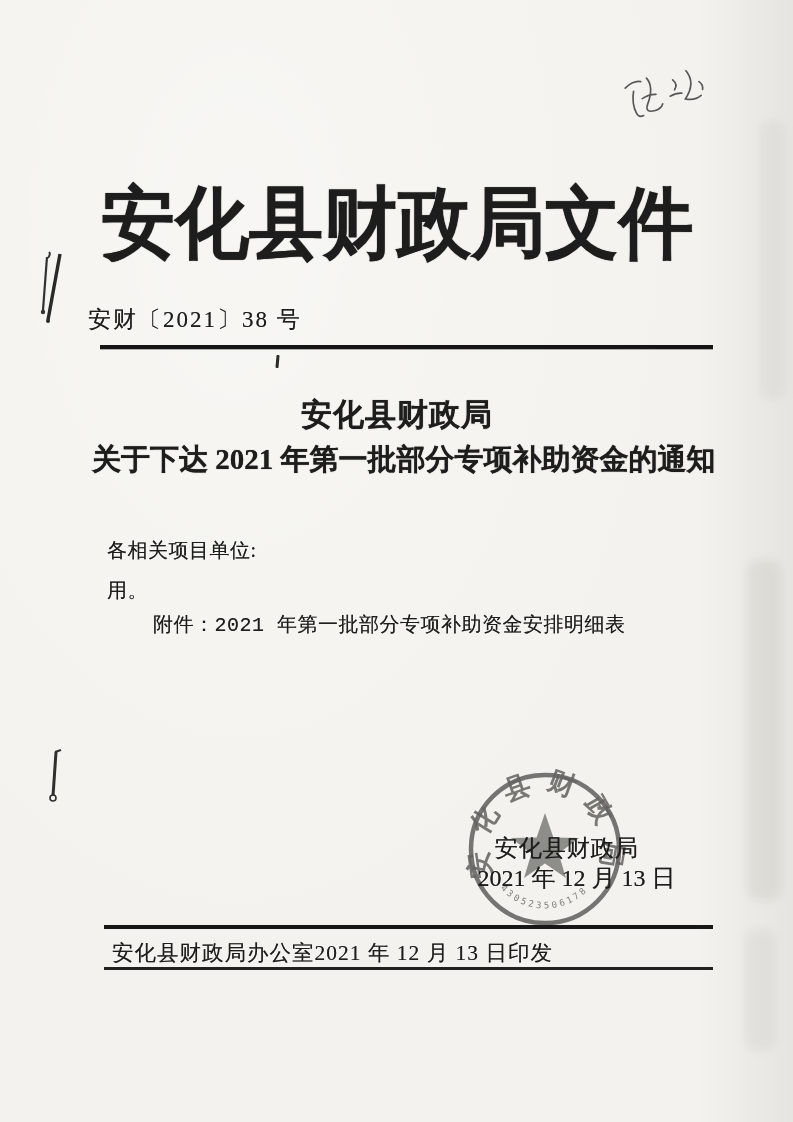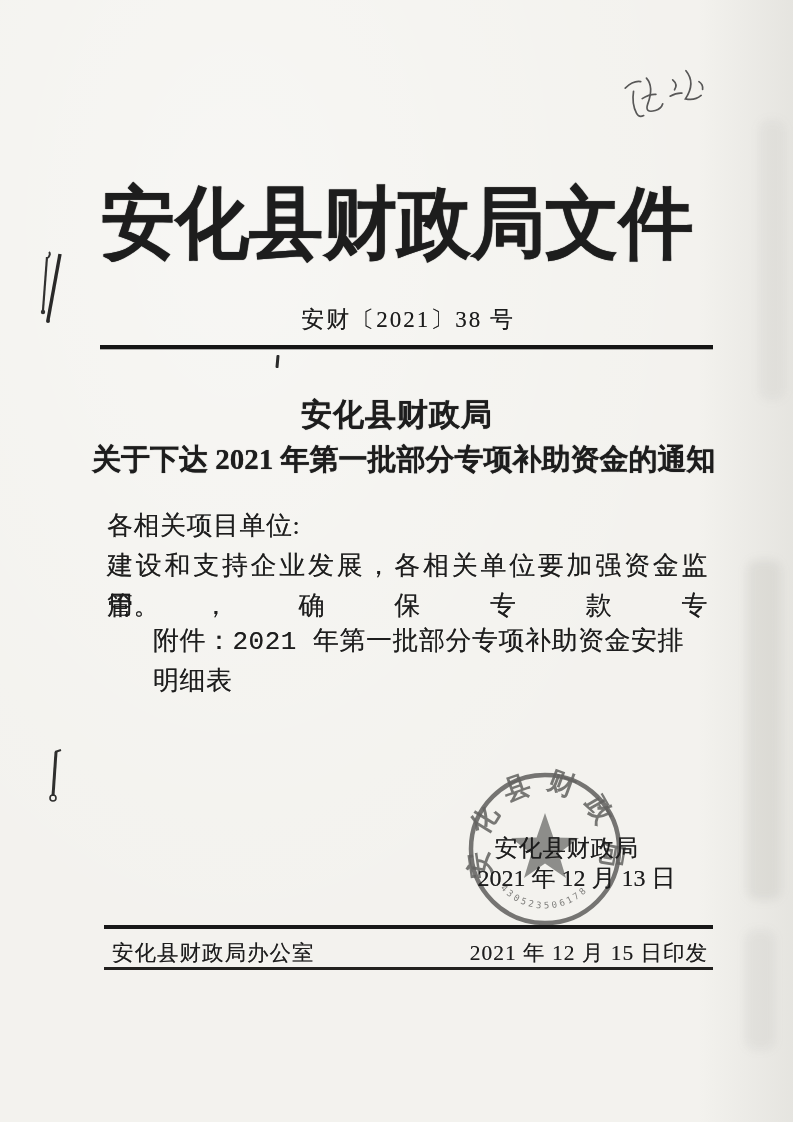--- a/index.html
+++ b/index.html
@@ -25,41 +25,41 @@
   .lh-title {
     left:88px; top:158px; width:618px;
     font-size:74px; font-weight:900; text-align:center;
     letter-spacing:0px; line-height:130px;
     transform:scaleY(1.06);
     text-shadow:0 0 1px rgba(10,10,10,.75), .5px .5px 0 rgba(20,20,20,.5);
     white-space:nowrap;
   }
   .doc-number {
     left:88px; top:304px; width:640px;
-    font-size:23px; text-align:center; letter-spacing:2px;
+    font-size:23px; letter-spacing:2px;
     text-shadow:0 0 .4px rgba(0,0,0,.5);
   }
   .rule-1 { left:100px; top:345px; width:613px; height:4px; background:#151515; box-shadow:0 1px 0 rgba(40,40,40,.35); }
   .stray-tick { left:276px; top:355px; width:2.5px; height:13px; background:#2a2a2a; transform:rotate(5deg); border-radius:1px; }
 
   
   .doc-title-1 {
     left:88px; top:394px; width:618px;
     font-size:31px; font-weight:900; text-align:center; letter-spacing:1px;
     text-shadow:0 0 .8px rgba(0,0,0,.8);
   }
   .doc-title-2 {
     left:92px; top:440px; width:612px;
     font-size:29px; font-weight:900; text-align:center; letter-spacing:0;
     text-shadow:0 0 .8px rgba(0,0,0,.8);
     white-space:nowrap;
   }
 
   
-  .body-block { left:107px; top:506px; width:601px; font-size:26px; }
+  .body-block { left:107px; top:530px; width:601px; font-size:20px; }
   .body-line { line-height:40px; height:40px; text-shadow:0 0 .4px rgba(0,0,0,.55); letter-spacing:.5px; }
   .body-line.indent { padding-left:46px; }
   .body-line.jl { text-align:justify; text-align-last:justify; text-justify:inter-character; }
   .body-line.att { margin-top:-4px;font-family:Liberation Mono, monospace; }
 
   
   .seal { left:461px; top:765px; width:168px; height:168px; opacity:.88; }
   .seal circle { stroke:#4a4a48; }
   .seal text { fill:#4e4e4c; }
   .signature {
@@ -70,21 +70,21 @@
   .sig-date {
     left:469px; top:862px; width:215px;
     font-size:24px; text-align:center;
     text-shadow:0 0 .5px rgba(0,0,0,.6);
   }
 
   
   .footer-line-1 { left:104px; top:925px; width:609px; height:3.5px; background:#181818; }
   .footer-row {
     left:112px; top:937px; width:596px; height:30px;
-    display:flex; justify-content:space-between; align-items:center;
+    display:flex; align-items:center;
     font-size:21.5px; letter-spacing:1px;
     text-shadow:0 0 .4px rgba(0,0,0,.5);
   }
   .footer-line-2 { left:104px; top:967px; width:609px; height:2.5px; background:#22211f; }
 
   
   .staple { opacity:.9; }
   .staple-1 { left:36px; top:248px; width:34px; height:78px; }
   .staple-2 { left:44px; top:746px; width:24px; height:62px; }
   .bleed-1 { right:12px; top:560px; width:34px; height:340px; background:rgba(105,104,96,.10); filter:blur(5px); border-radius:10px; }
@@ -129,21 +129,20 @@
   <div class="abs lh-title">安化县财政局文件</div>
   <div class="abs doc-number">安财〔2021〕38 号</div>
   <div class="abs rule-1"></div>
   <div class="abs stray-tick"></div>
 
   <div class="abs doc-title-1">安化县财政局</div>
   <div class="abs doc-title-2">关于下达 2021 年第一批部分专项补助资金的通知</div>
 
   <div class="abs body-block">
     <div class="body-line">各相关项目单位:</div>
-    <div class="body-line jl">建设和支持企业发展，各相关单位要加强资金监管，确保专款专</div>
     <div class="body-line">用。</div>
     <div class="body-line indent att">附件：2021 年第一批部分专项补助资金安排明细表</div>
   </div>
 
   <svg class="abs seal" viewBox="-84 -84 168 168">
     <defs>
       <path id="sealArcTop" d="M -50.2,29 A 58,58 0 1 1 50.2,29" fill="none"></path>
       <path id="sealArcBottom" d="M -46,38 A 60,60 0 0 0 46,38" fill="none"></path>
     </defs>
     <circle cx="0" cy="0" r="74" fill="none" stroke-width="4.5" opacity=".85"></circle>
@@ -155,17 +154,17 @@
       <textPath href="#sealArcBottom" startOffset="2">4305235061789</textPath>
     </text>
   </svg>
 
   <div class="abs signature">安化县财政局</div>
   <div class="abs sig-date">2021 年 12 月 13 日</div>
 
   <div class="abs footer-line-1"></div>
   <div class="abs footer-row">
     <span>安化县财政局办公室</span>
-    <span>2021 年 12 月 15 日印发</span>
+    <span>2021 年 12 月 13 日印发</span>
   </div>
   <div class="abs footer-line-2"></div>
 
 </div>
 
 </body></html>

